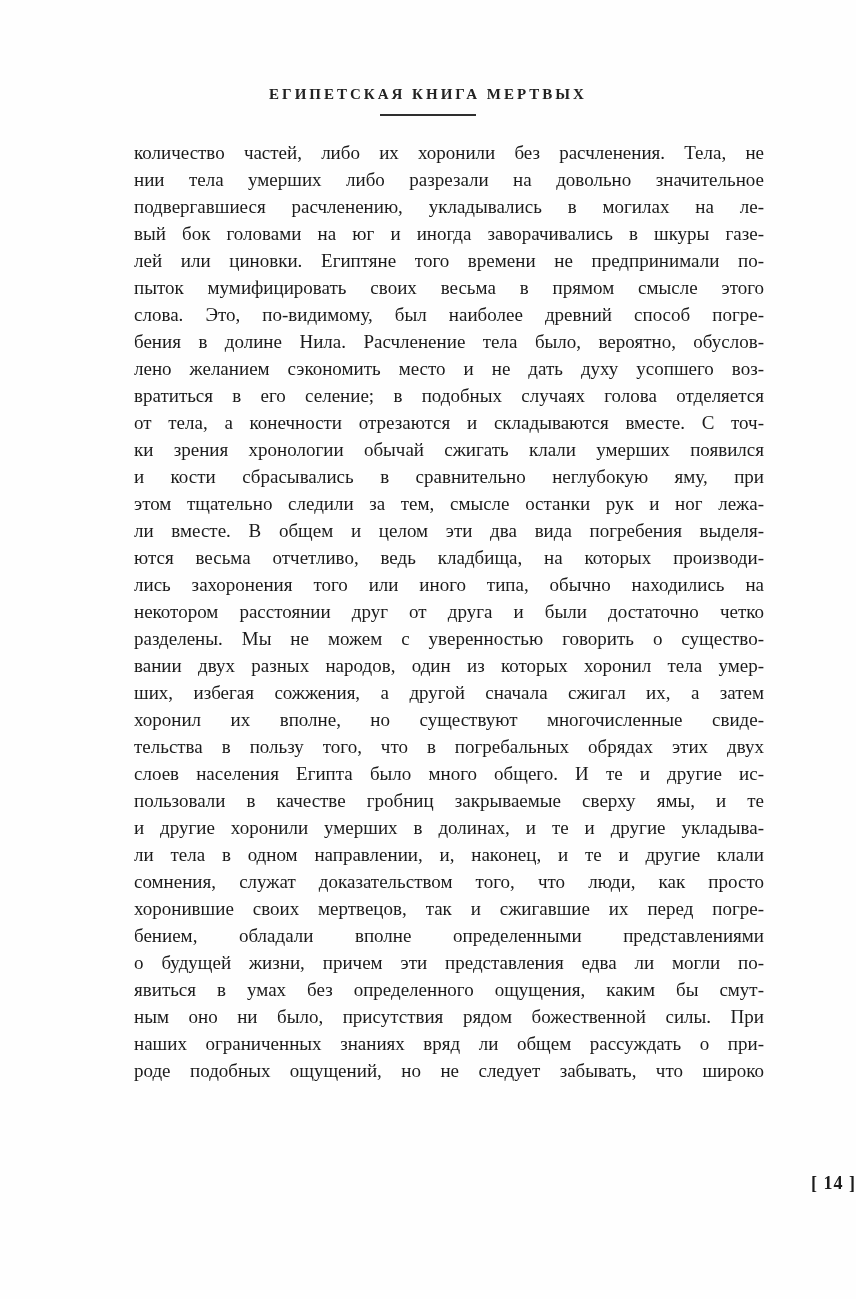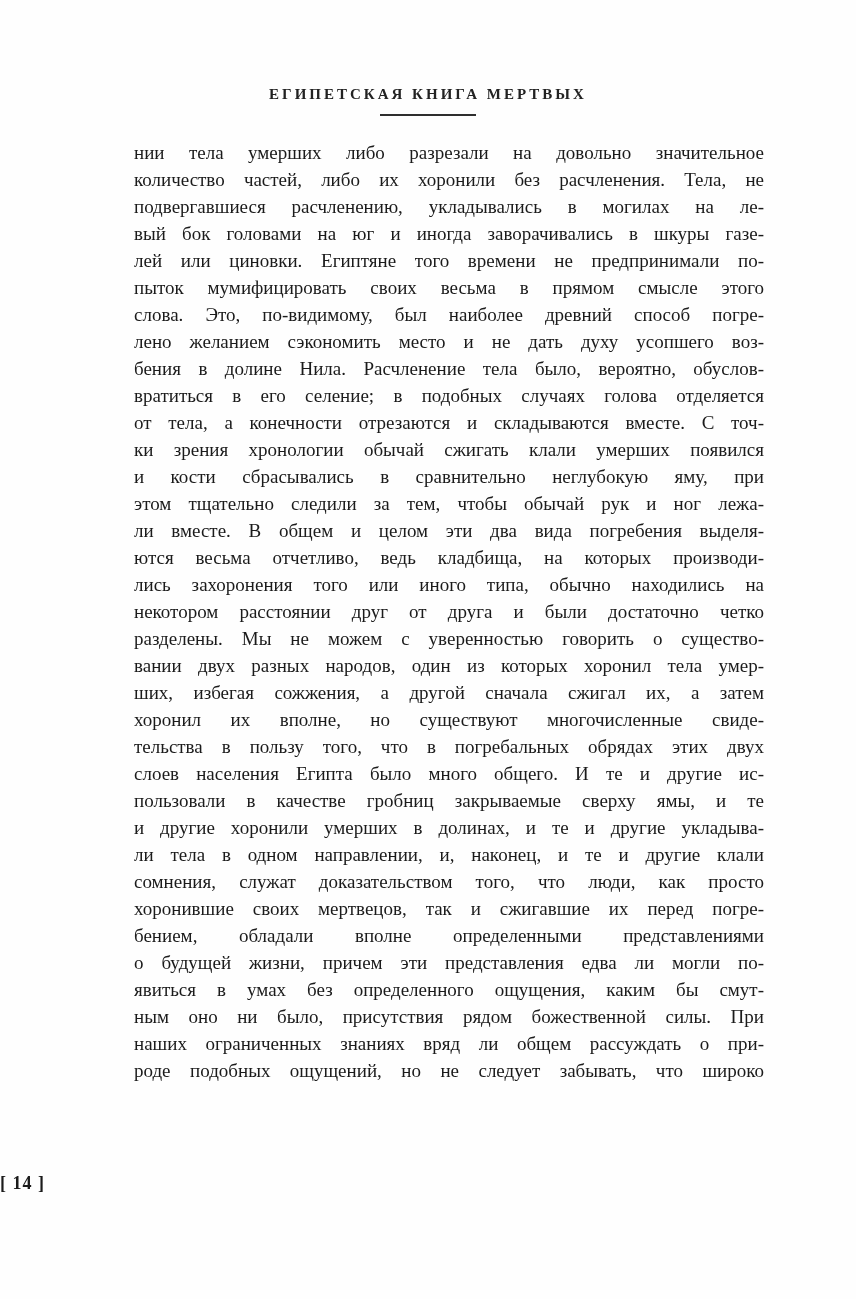--- a/index.html
+++ b/index.html
@@ -51,48 +51,48 @@
     -moz-text-align-last: justify;
     white-space: normal;
     height: 27px;
     overflow: hidden;
   }
   .folio {
     position: absolute;
     top: 1173px;
     left: 0;
     width: 100%;
-    text-align: left;
+    text-align: right;
     font-size: 18px;
     font-weight: 700;
     letter-spacing: 1px;
     color: #1b1b1b;
   }
 </style>
 </head>
 <body>
 
 <div class="page">
   <div class="running-head">ЕГИПЕТСКАЯ КНИГА МЕРТВЫХ</div>
   <div class="ornament"></div>
   <div class="text-block">
+      <div class="text-line">количество частей, либо их хоронили без расчленения. Тела, не</div>
       <div class="text-line">нии тела умерших либо разрезали на довольно значительное</div>
-      <div class="text-line">количество частей, либо их хоронили без расчленения. Тела, не</div>
       <div class="text-line">подвергавшиеся расчленению, укладывались в могилах на ле-</div>
       <div class="text-line">вый бок головами на юг и иногда заворачивались в шкуры газе-</div>
       <div class="text-line">лей или циновки. Египтяне того времени не предпринимали по-</div>
       <div class="text-line">пыток мумифицировать своих весьма в прямом смысле этого</div>
       <div class="text-line">слова. Это, по-видимому, был наиболее древний способ погре-</div>
+      <div class="text-line">бения в долине Нила. Расчленение тела было, вероятно, обуслов-</div>
       <div class="text-line">лено желанием сэкономить место и не дать духу усопшего воз-</div>
-      <div class="text-line">бения в долине Нила. Расчленение тела было, вероятно, обуслов-</div>
       <div class="text-line">вратиться в его селение; в подобных случаях голова отделяется</div>
       <div class="text-line">от тела, а конечности отрезаются и складываются вместе. С точ-</div>
       <div class="text-line">ки зрения хронологии обычай сжигать клали умерших появился</div>
       <div class="text-line">и кости сбрасывались в сравнительно неглубокую яму, при</div>
-      <div class="text-line">этом тщательно следили за тем, чтобы обычай рук и ног лежа-</div>
+      <div class="text-line">этом тщательно следили за тем, смысле останки рук и ног лежа-</div>
       <div class="text-line">ли вместе. В общем и целом эти два вида погребения выделя-</div>
       <div class="text-line">ются весьма отчетливо, ведь кладбища, на которых производи-</div>
       <div class="text-line">лись захоронения того или иного типа, обычно находились на</div>
       <div class="text-line">некотором расстоянии друг от друга и были достаточно четко</div>
       <div class="text-line">разделены. Мы не можем с уверенностью говорить о существо-</div>
       <div class="text-line">вании двух разных народов, один из которых хоронил тела умер-</div>
       <div class="text-line">ших, избегая сожжения, а другой сначала сжигал их, а затем</div>
       <div class="text-line">хоронил их вполне, но существуют многочисленные свиде-</div>
       <div class="text-line">тельства в пользу того, что в погребальных обрядах этих двух</div>
       <div class="text-line">слоев населения Египта было много общего. И те и другие ис-</div>

